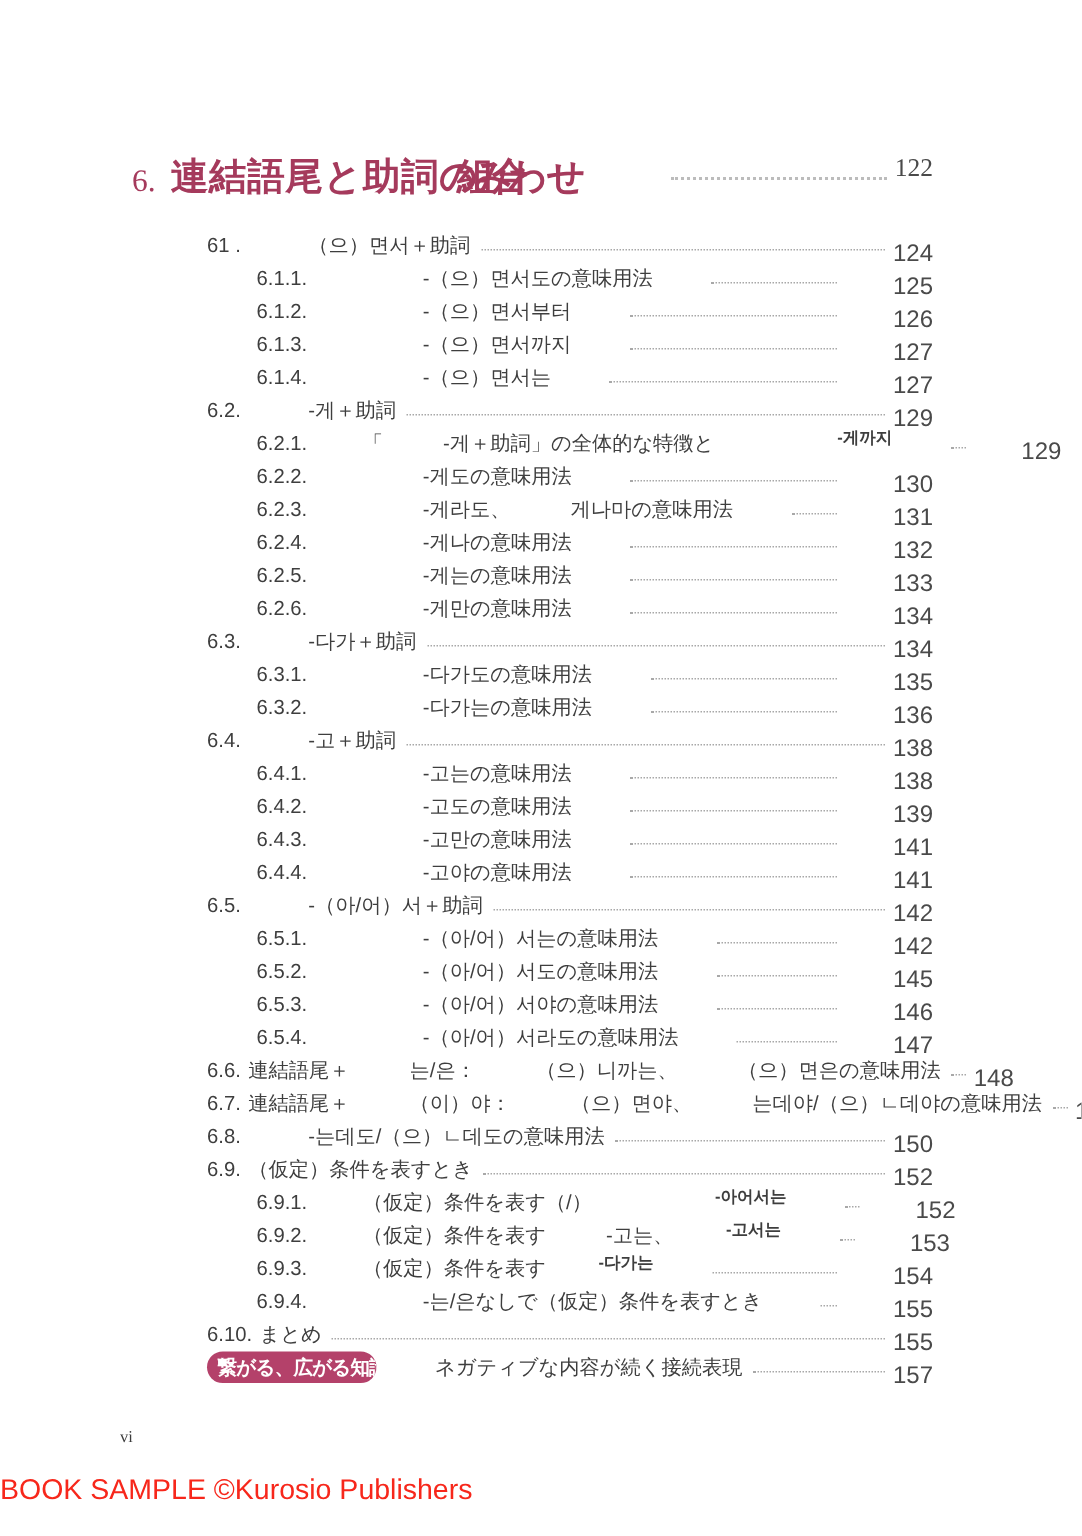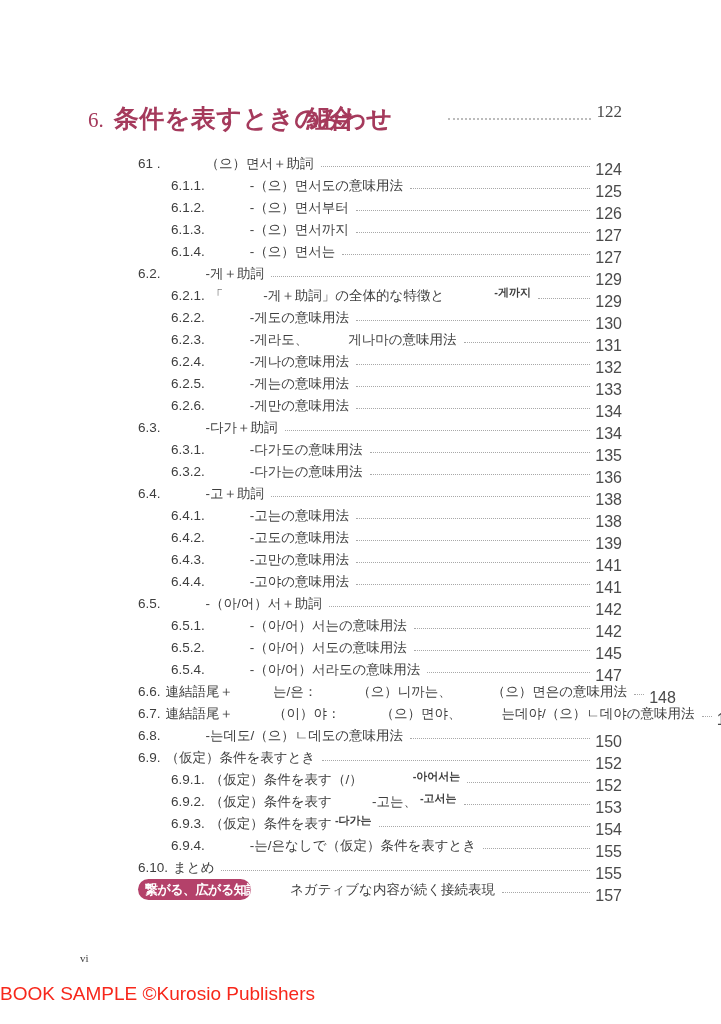--- a/index.html
+++ b/index.html
@@ -41,21 +41,21 @@
     font-family:"Liberation Serif","DejaVu Serif",serif;
     font-size:17px;color:var(--pagenum);margin-bottom:10px;
   }
 
   
   .toc{position:absolute;left:138px;right:99px;top:148px;}
   .row{
     display:flex;align-items:flex-end;height:22px;
     font-size:13.5px;line-height:1;white-space:pre;
   }
-  .row.lvl2{padding-left:33px;}
+  .row.lvl2{padding-left:33px;gap:32px;}
   .num{margin-right:5px;}
   .label .b{font-weight:400;margin-left:40px;}
   .leader{
     flex:1;min-width:10px;border-bottom:1.5px dotted var(--dots);
     margin:0 2px 3px 7px;
   }
   .pagenum{
     font-family:Liberation Sans, sans-serif;
     font-size:16px;color:var(--pagenum);margin-bottom:-8px;margin-left:3px;
   }
@@ -82,21 +82,21 @@
     font-size:19px;color:var(--red);
   }
 </style>
 </head>
 <body>
 
 <div class="page">
 
   <header class="chapter">
     <span class="ch-num">6.</span>
-    <h1 class="ch-title"><span>条件を表すとき</span><span class="squash">の組み合わ</span><span>せ</span></h1>
+    <h1 class="ch-title"><span>連結語尾と助詞</span><span class="squash">の組み合わ</span><span>せ</span></h1>
     <div class="ch-leader"></div>
     <span class="ch-page">122</span>
   </header>
 
   <main class="toc" id="toc">
       <div class="row"><span class="num">61 .</span><span class="label"><span class="b">（으）면서</span><span>＋助詞</span></span><div class="leader"></div><span class="pagenum">124</span></div>
       <div class="row lvl2"><span class="num">6.1.1.</span><span class="label"><span class="b">-（으）면서도</span><span>の意味用法</span></span><div class="leader"></div><span class="pagenum">125</span></div>
       <div class="row lvl2"><span class="num">6.1.2.</span><span class="label"><span class="b">-（으）면서부터</span></span><div class="leader"></div><span class="pagenum">126</span></div>
       <div class="row lvl2"><span class="num">6.1.3.</span><span class="label"><span class="b">-（으）면서까지</span></span><div class="leader"></div><span class="pagenum">127</span></div>
       <div class="row lvl2"><span class="num">6.1.4.</span><span class="label"><span class="b">-（으）면서는</span></span><div class="leader"></div><span class="pagenum">127</span></div>
@@ -111,20 +111,21 @@
       <div class="row lvl2"><span class="num">6.3.1.</span><span class="label"><span class="b">-다가도</span><span>の意味用法</span></span><div class="leader"></div><span class="pagenum">135</span></div>
       <div class="row lvl2"><span class="num">6.3.2.</span><span class="label"><span class="b">-다가는</span><span>の意味用法</span></span><div class="leader"></div><span class="pagenum">136</span></div>
       <div class="row"><span class="num">6.4.</span><span class="label"><span class="b">-고</span><span>＋助詞</span></span><div class="leader"></div><span class="pagenum">138</span></div>
       <div class="row lvl2"><span class="num">6.4.1.</span><span class="label"><span class="b">-고는</span><span>の意味用法</span></span><div class="leader"></div><span class="pagenum">138</span></div>
       <div class="row lvl2"><span class="num">6.4.2.</span><span class="label"><span class="b">-고도</span><span>の意味用法</span></span><div class="leader"></div><span class="pagenum">139</span></div>
       <div class="row lvl2"><span class="num">6.4.3.</span><span class="label"><span class="b">-고만</span><span>の意味用法</span></span><div class="leader"></div><span class="pagenum">141</span></div>
       <div class="row lvl2"><span class="num">6.4.4.</span><span class="label"><span class="b">-고야</span><span>の意味用法</span></span><div class="leader"></div><span class="pagenum">141</span></div>
       <div class="row"><span class="num">6.5.</span><span class="label"><span class="b">-（아/어）서</span><span>＋助詞</span></span><div class="leader"></div><span class="pagenum">142</span></div>
       <div class="row lvl2"><span class="num">6.5.1.</span><span class="label"><span class="b">-（아/어）서는</span><span>の意味用法</span></span><div class="leader"></div><span class="pagenum">142</span></div>
       <div class="row lvl2"><span class="num">6.5.2.</span><span class="label"><span class="b">-（아/어）서도</span><span>の意味用法</span></span><div class="leader"></div><span class="pagenum">145</span></div>
+      <div class="row lvl2"><span class="num">6.5.3.</span><span class="label"><span class="b">-（아/어）서야</span><span>の意味用法</span></span><div class="leader"></div><span class="pagenum">146</span></div>
       <div class="row lvl2"><span class="num">6.5.4.</span><span class="label"><span class="b">-（아/어）서라도</span><span>の意味用法</span></span><div class="leader"></div><span class="pagenum">147</span></div>
       <div class="row"><span class="num">6.6.</span><span class="label"><span>連結語尾＋</span><span class="b">는/은</span><span>：</span><span class="b">（으）니까는</span><span>、</span><span class="b">（으）면은</span><span>の意味用法</span></span><div class="leader"></div><span class="pagenum">148</span></div>
       <div class="row"><span class="num">6.7.</span><span class="label"><span>連結語尾＋</span><span class="b">（이）야</span><span>：</span><span class="b">（으）면야</span><span>、</span><span class="b">는데야/（으）ㄴ데야</span><span>の意味用法</span></span><div class="leader"></div><span class="pagenum">149</span></div>
       <div class="row"><span class="num">6.8.</span><span class="label"><span class="b">-는데도/（으）ㄴ데도</span><span>の意味用法</span></span><div class="leader"></div><span class="pagenum">150</span></div>
       <div class="row"><span class="num">6.9.</span><span class="label"><span>（仮定）条件を表すとき</span></span><div class="leader"></div><span class="pagenum">152</span></div>
       <div class="row lvl2"><span class="num">6.9.1.</span><span class="label"><span>（仮定）条件を表す（/）</span></span><span class="frag gap">-아어서는</span><div class="leader"></div><span class="pagenum">152</span></div>
       <div class="row lvl2"><span class="num">6.9.2.</span><span class="label"><span>（仮定）条件を表す</span><span class="b">-고는</span><span>、</span></span><span class="frag">-고서는</span><div class="leader"></div><span class="pagenum">153</span></div>
       <div class="row lvl2"><span class="num">6.9.3.</span><span class="label"><span>（仮定）条件を表す</span></span><span class="frag">-다가는</span><div class="leader"></div><span class="pagenum">154</span></div>
       <div class="row lvl2"><span class="num">6.9.4.</span><span class="label"><span class="b">-는/은</span><span>なしで（仮定）条件を表すとき</span></span><div class="leader"></div><span class="pagenum">155</span></div>
       <div class="row"><span class="num">6.10.</span><span class="label"><span>まとめ</span></span><div class="leader"></div><span class="pagenum">155</span></div>

